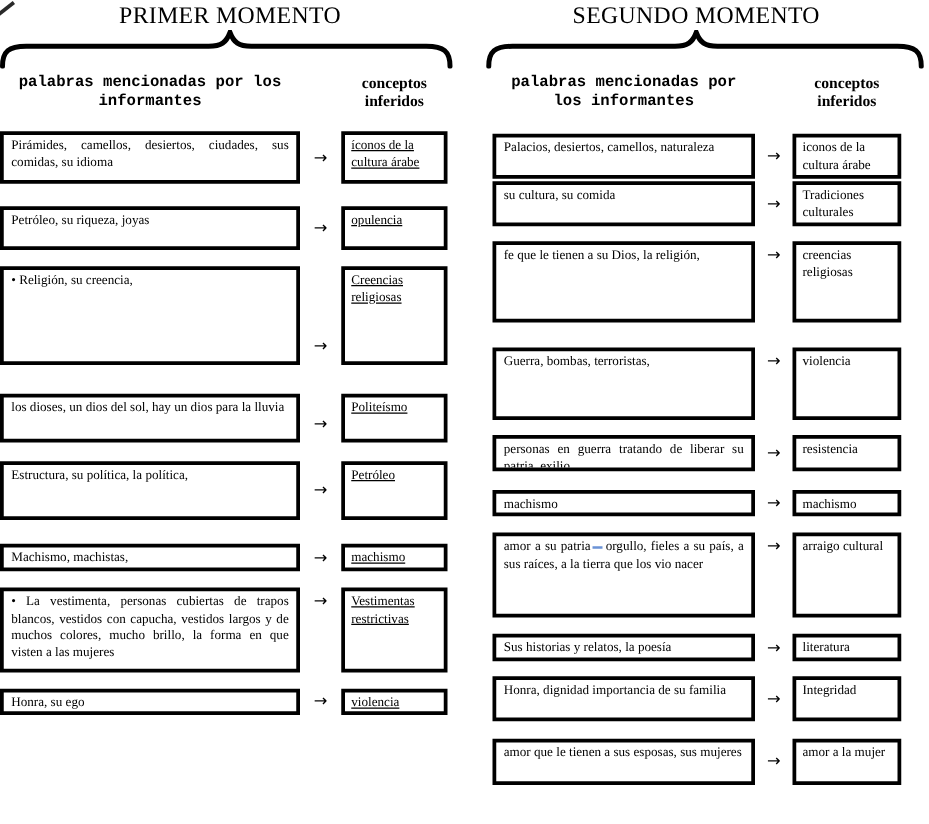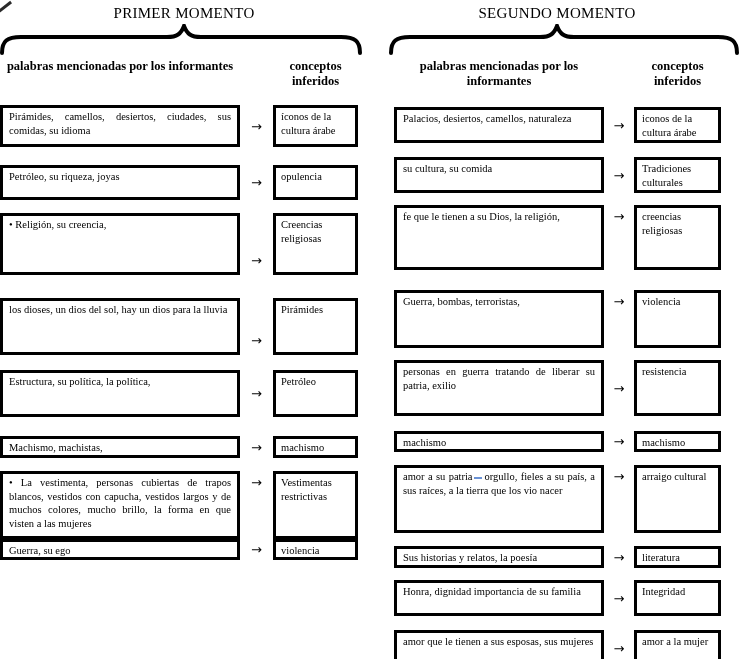--- a/index.html
+++ b/index.html
@@ -3,62 +3,62 @@
 <meta charset="utf-8">
 <style>
   html,body{margin:0;padding:0;background:#fff;}
   .canvas{position:relative;width:743px;height:659px;background:#ffffff;overflow:hidden;
           font-family:"Liberation Serif", serif;color:#000;}
   .corner-mark{position:absolute;left:-5px;top:6px;width:18px;height:3px;background:#2a2a2a;
                transform:rotate(-38deg);}
   .moment{position:absolute;top:0;}
   .mL{left:0;width:368px;}
   .mR{left:371px;width:372px;}
-  .title{margin-top:5px;text-align:center;font-size:15px;letter-spacing:.3px;line-height:16px;}
+  .title{margin-top:5px;text-align:center;font-size:19px;letter-spacing:.3px;line-height:16px;}
   .brace{display:block;margin-top:3px;}
   .heads{display:flex;margin-top:4px;height:37px;font-weight:bold;font-size:12.5px;
          line-height:1.2;text-align:center;}
   .mR .heads,.mR .rows{padding-left:23px;}
   .rows{margin-top:9px;}
   .mR .rows{margin-top:11px;}
-  .hw{display:flex;align-items:flex-start;justify-content:center;}
+  .hw{display:flex;align-items:flex-start;justify-content:center;font-family:Liberation Mono, monospace;}
   .mL .hw{width:240px;} .mR .hw{width:210px;}
   .hsp{flex:0 0 auto;}
   .mL .hsp{width:33px;} .mR .hsp{width:30px;}
   .hc{display:flex;align-items:flex-start;justify-content:center;}
   .mL .hc{width:85px;} .mR .hc{width:87px;}
   .r{display:flex;align-items:stretch;}
   .wb{border:3px solid #000;box-sizing:border-box;padding:2px 6px;font-size:10.5px;
       line-height:1.3;text-align:justify;overflow:hidden;background:#fff;}
   .cb{border:3px solid #000;box-sizing:border-box;padding:2px 5px;font-size:10.5px;
       line-height:1.3;overflow:hidden;background:#fff;}
-  .mL .wb{width:240px;} .mL .cb{width:85px;}
+  .mL .wb{width:240px;} .mL .cb{width:85px;text-decoration:underline;}
   .mR .wb{width:210px;} .mR .cb{width:87px;}
   .ar{display:flex;justify-content:center;align-items:center;font-size:13px;
       font-family:"DejaVu Sans", sans-serif;}
   .mL .ar{width:33px;} .mR .ar{width:30px;}
   .a-t .ar{align-items:flex-start;padding-top:4px;}
   .a-b .ar{align-items:flex-end;padding-bottom:7px;}
   .spell-mark{display:inline-block;width:8px;height:2px;background:#6b93d6;
               margin:0 3px 1px 1px;vertical-align:baseline;}
   
   .rL1 .wb,.rL1 .cb{height:42px}.rL1{margin-bottom:18px}
   .rL2 .wb,.rL2 .cb{height:35px}.rL2{margin-bottom:13px}
-  .rL3 .wb,.rL3 .cb{height:62px}.rL3{margin-bottom:23px}
-  .rL4 .wb,.rL4 .cb{height:57px}.rL4{margin-bottom:15px}
+  .rL3 .wb,.rL3 .cb{height:79px}.rL3{margin-bottom:23px}
+  .rL4 .wb,.rL4 .cb{height:39px}.rL4{margin-bottom:15px}
   .rL5 .wb,.rL5 .cb{height:47px}.rL5{margin-bottom:19px}
   .rL6 .wb,.rL6 .cb{height:22px}.rL6{margin-bottom:13px}
-  .rL7 .wb,.rL7 .cb{height:68px}.rL7{}
+  .rL7 .wb,.rL7 .cb{height:68px}.rL7{margin-bottom:13px}
   .rL8 .wb,.rL8 .cb{height:21px}
   
-  .rR1 .wb,.rR1 .cb{height:36px}.rR1{margin-bottom:14px}
+  .rR1 .wb,.rR1 .cb{height:36px}.rR1{margin-bottom:2px}
   .rR2 .wb,.rR2 .cb{height:36px}.rR2{margin-bottom:12px}
   .rR3 .wb,.rR3 .cb{height:65px}.rR3{margin-bottom:20px}
   .rR4 .wb,.rR4 .cb{height:58px}.rR4{margin-bottom:12px}
-  .rR5 .wb,.rR5 .cb{height:56px}.rR5{margin-bottom:15px}
+  .rR5 .wb,.rR5 .cb{height:29px}.rR5{margin-bottom:15px}
   .rR6 .wb,.rR6 .cb{height:21px}.rR6{margin-bottom:13px}
   .rR7 .wb,.rR7 .cb{height:68px}.rR7{margin-bottom:13px}
   .rR8 .wb,.rR8 .cb{height:22px}.rR8{margin-bottom:12px}
   .rR9 .wb,.rR9 .cb{height:36px}.rR9{margin-bottom:14px}
   .rR10 .wb,.rR10 .cb{height:37px}
 </style>
 </head>
 <body>
 
 <div class="canvas">
@@ -86,39 +86,39 @@
         <div class="cb">opulencia</div>
       </div>
       <div class="r rL3 a-b">
         <div class="wb">• Religión, su creencia,</div>
         <div class="ar">→</div>
         <div class="cb">Creencias religiosas</div>
       </div>
       <div class="r rL4 a-b">
         <div class="wb">los dioses, un dios del sol, hay un dios para la lluvia</div>
         <div class="ar">→</div>
-        <div class="cb">Pirámides</div>
+        <div class="cb">Politeísmo</div>
       </div>
       <div class="r rL5">
         <div class="wb">Estructura, su política, la política,</div>
         <div class="ar">→</div>
         <div class="cb">Petróleo</div>
       </div>
       <div class="r rL6">
         <div class="wb">Machismo, machistas,</div>
         <div class="ar">→</div>
         <div class="cb">machismo</div>
       </div>
       <div class="r rL7 a-t">
         <div class="wb">• La vestimenta, personas cubiertas de trapos blancos, vestidos con capucha, vestidos largos y de muchos colores, mucho brillo, la forma en que visten a las mujeres</div>
         <div class="ar">→</div>
         <div class="cb">Vestimentas restrictivas</div>
       </div>
       <div class="r rL8">
-        <div class="wb">Guerra, su ego</div>
+        <div class="wb">Honra, su ego</div>
         <div class="ar">→</div>
         <div class="cb">violencia</div>
       </div>
     </div>
   </section>
 
   <section class="moment mR">
     <div class="title">SEGUNDO MOMENTO</div>
     <svg class="brace" width="372" height="31" viewBox="0 0 372 31">
       <path d="M20,29 C20,17 25,13 39,13 L169,13 C179,13 183,10 186,2 C189,10 193,13 203,13 L347,13 C361,13 366,17 366,29" fill="none" stroke="#000" stroke-width="4" stroke-linecap="round"></path>

